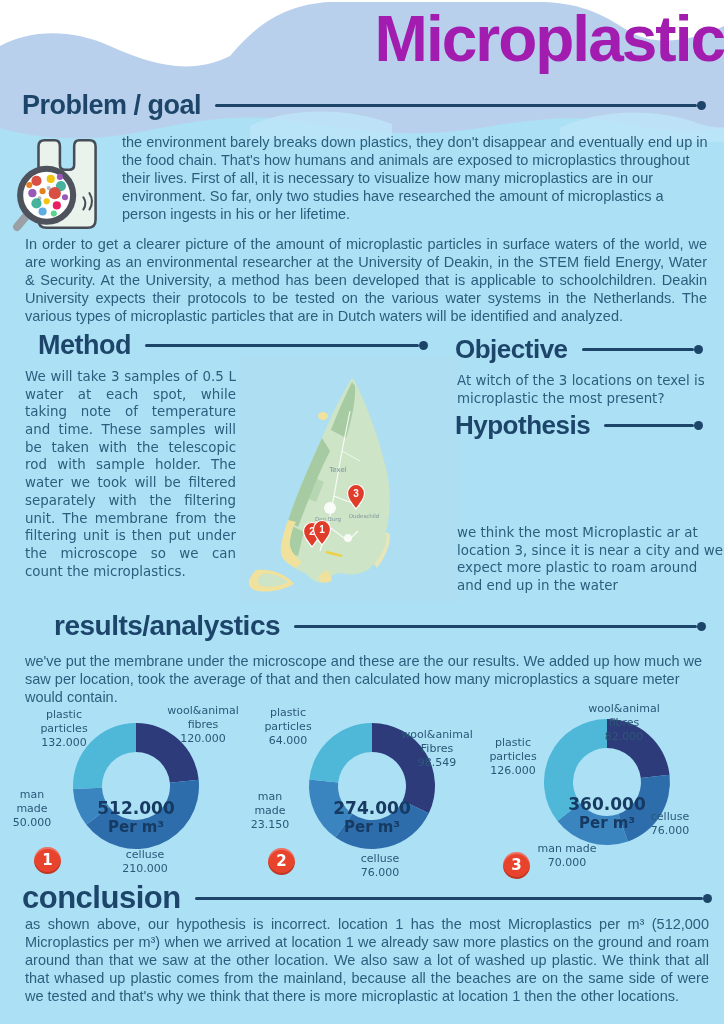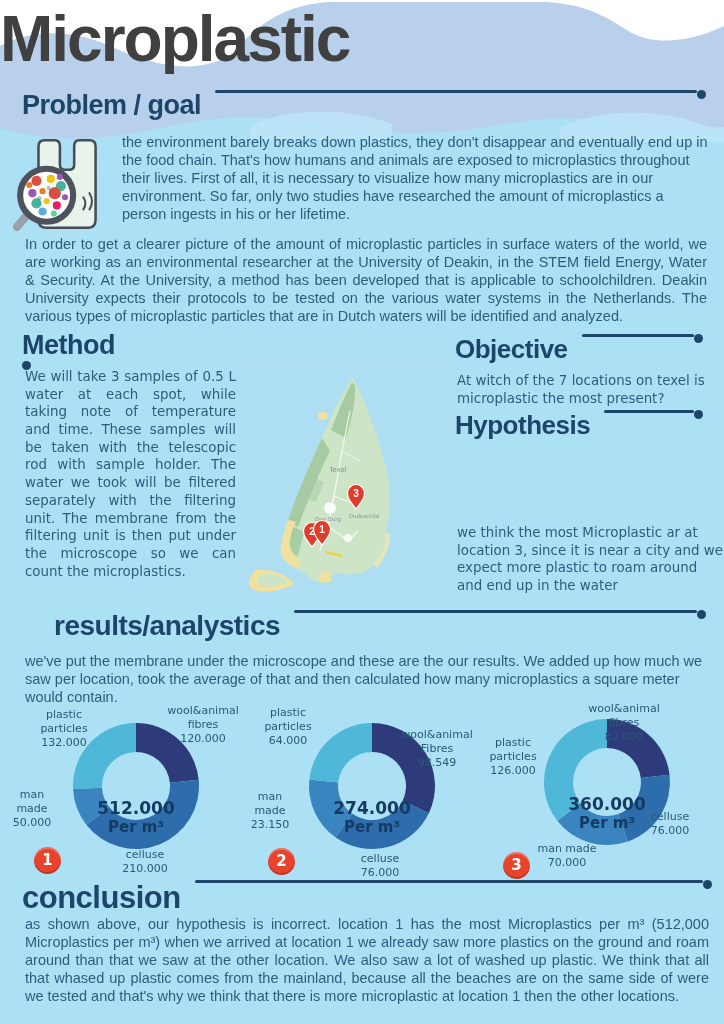--- a/index.html
+++ b/index.html
@@ -1,22 +1,22 @@
 <!DOCTYPE html>
 <html><head>
 <meta charset="utf-8">
 <style>
   html,body{margin:0;padding:0;}
   body{font-family:"Liberation Sans",sans-serif;}
   #poster{position:relative;width:724px;height:1024px;background:#ace0f5;overflow:hidden;}
   .hdr-svg{position:absolute;top:0;left:0;}
-  .title{position:absolute;top:2px;left:0;right:0;text-align:left;
+  .title{position:absolute;top:2px;left:0;right:0;text-align:right;
          font-family:"Liberation Sans",sans-serif;font-weight:bold;font-size:64px;
-         letter-spacing:-2px;color:#404040;}
-  .heading-row{position:absolute;display:flex;color:#1d4569;}
+         letter-spacing:-2px;color:#a21caf;padding-left:32px;}
+  .heading-row{position:absolute;display:flex;align-items:center;color:#1d4569;}
   .heading-row .ht{font-weight:bold;letter-spacing:-0.5px;white-space:nowrap;
                    font-family:"Liberation Sans",sans-serif;}
   .heading-row .hl{flex:1;height:3px;background:#1d4569;border-radius:2px;margin-left:14px;}
   .heading-row .hd{width:9px;height:9px;border-radius:50%;background:#1d4569;flex:0 0 auto;}
   .para{position:absolute;color:#2b5e7d;font-size:14.5px;line-height:1.24;}
   .geo{font-family:"DejaVu Sans",sans-serif;font-size:13.4px;line-height:1.32;}
   .just{text-align:justify;}
   .chart-group{position:absolute;}
   .clbl{position:absolute;text-align:center;font-family:"DejaVu Sans",sans-serif;
         font-size:11px;line-height:1.28;color:#2b5878;}
@@ -74,21 +74,21 @@
       <circle cx="47" cy="46" r="3" fill="#9b59b6"></circle>
       <circle cx="36" cy="57" r="2" fill="#2c3e50" fill-opacity=".35"></circle>
       <circle cx="27" cy="67" r="2" fill="#2c3e50" fill-opacity=".35"></circle>
     </g>
   </svg>
 
   <div class="para" style="left:122px;top:134px;width:588px;">the environment barely breaks down plastics, they don't disappear and eventually end up in the food chain. That's how humans and animals are exposed to microplastics throughout their lives. First of all, it is necessary to visualize how many microplastics are in our environment. So far, only two studies have researched the amount of microplastics a person ingests in his or her lifetime.</div>
 
   <div class="para just" style="left:25px;top:236px;width:682px;">In order to get a clearer picture of the amount of microplastic particles in surface waters of the world, we are working as an environmental researcher at the University of Deakin, in the STEM field Energy, Water &amp; Security. At the University, a method has been developed that is applicable to schoolchildren. Deakin University expects their protocols to be tested on the various water systems in the Netherlands. The various types of microplastic particles that are in Dutch waters will be identified and analyzed.</div>
 
-  <div class="heading-row" style="left:22px;top:330px;width:390px;flex-direction:column;">
+  <div class="heading-row" style="left:38px;top:330px;width:390px;">
     <span class="ht" style="font-size:27px;">Method</span>
     <span class="hl"></span>
     <span class="hd"></span>
   </div>
   <div class="para geo just" style="left:25px;top:368px;width:211px;">We will take 3 samples of 0.5 L water at each spot, while taking note of temperature and time. These samples will be taken with the telescopic rod with sample holder. The water we took will be filtered separately with the filtering unit. The membrane from the filtering unit is then put under the microscope so we can count the microplastics.</div>
 
   <svg style="position:absolute;left:240px;top:356px;" width="220" height="246" viewBox="0 0 220 246">
     <rect x="0" y="0" width="220" height="246" fill="#afdcef" opacity="0.45"></rect>
     <path fill="#cde4c6" d="M112,22 C104,34 92,58 82,82 C70,108 56,140 48,165 C43,180 38,194 42,201 C46,208 58,214 66,218 C74,226 82,230 88,224 C92,218 98,216 106,218 C116,220 128,216 134,208 C142,198 148,186 146,176 C150,158 152,136 146,112 C140,86 128,52 118,32 C116,27 114,24 112,22 Z"></path>
     <path fill="#a6cba2" d="M82,82 C70,108 56,140 48,165 L58,171 C68,145 78,118 90,95 Z"></path>
@@ -123,21 +123,21 @@
       <path d="M0,15 C-6,7 -8.5,4 -8.5,-1 A8.5,8.5 0 1 1 8.5,-1 C8.5,4 6,7 0,15 Z" fill="#e03c2a" stroke="#ffffff" stroke-width="1.2"></path>
       <text y="2.5" text-anchor="middle" font-size="10" font-weight="bold" fill="#ffffff">3</text>
     </g>
   </svg>
 
   <div class="heading-row" style="left:455px;top:334px;width:248px;">
     <span class="ht" style="font-size:26px;">Objective</span>
     <span class="hl"></span>
     <span class="hd"></span>
   </div>
-  <div class="para geo" style="left:457px;top:372px;width:262px;">At witch of the 7 locations on texel is microplastic the most present?</div>
+  <div class="para geo" style="left:457px;top:372px;width:262px;">At witch of the 3 locations on texel is microplastic the most present?</div>
 
   <div class="heading-row" style="left:455px;top:410px;width:248px;">
     <span class="ht" style="font-size:26px;">Hypothesis</span>
     <span class="hl"></span>
     <span class="hd"></span>
   </div>
   <div class="para geo" style="left:457px;top:476px;width:266px;margin-top:48px;">we think the most Microplastic ar at location 3, since it is near a city and we expect more plastic to roam around and end up in the water</div>
 
   <div class="heading-row" style="left:22px;top:610px;width:684px;">
     <span class="ht" style="font-size:28px;margin-left:32px;">results/analystics</span>

